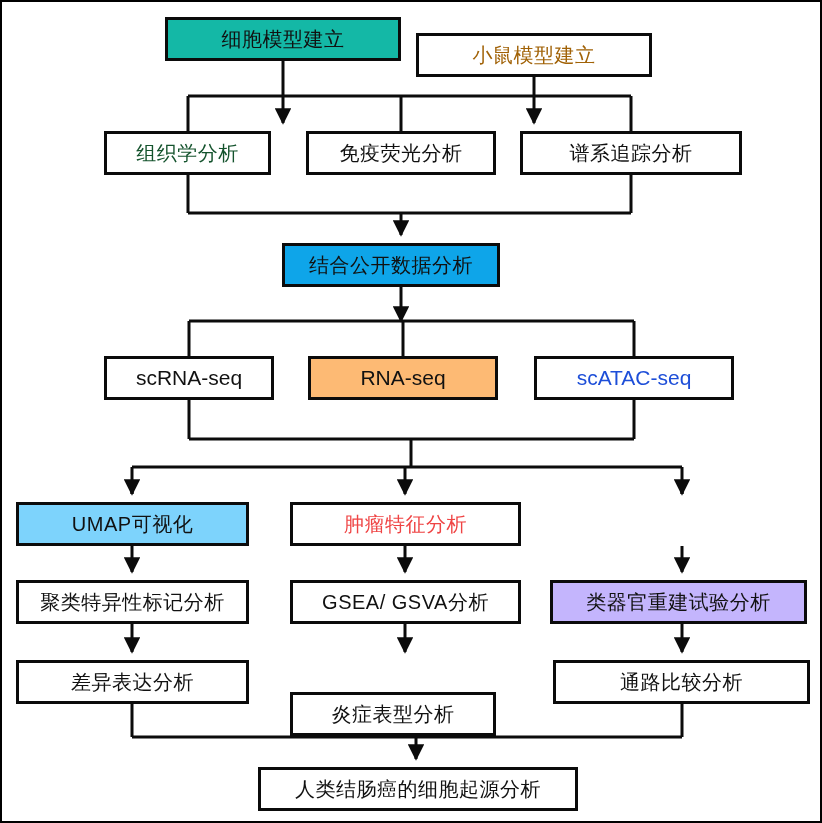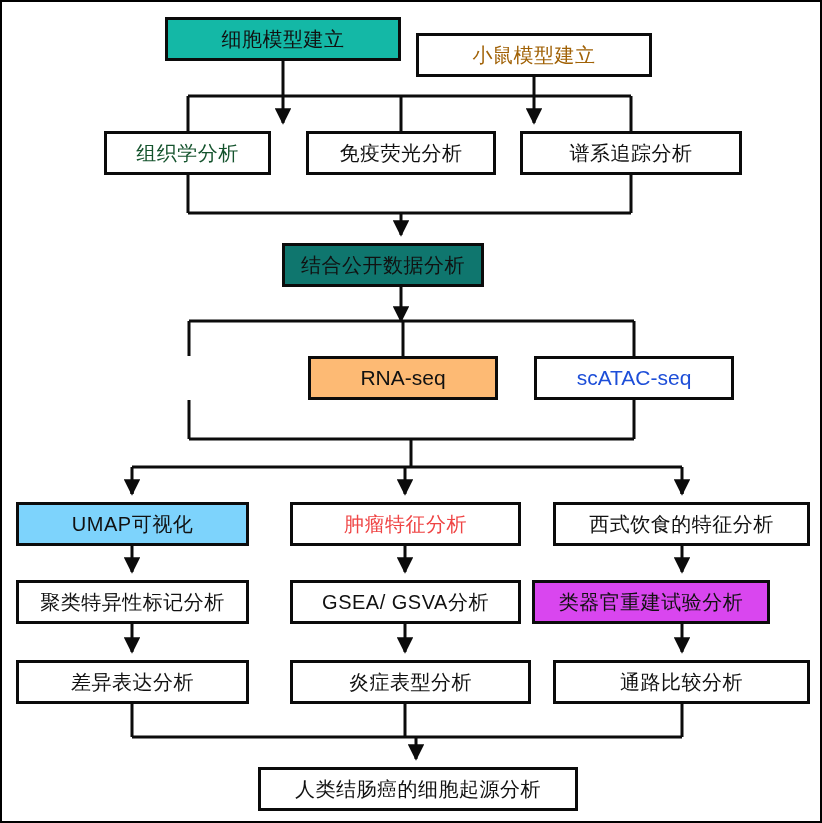--- a/index.html
+++ b/index.html
@@ -96,32 +96,32 @@
     </g>
   </svg>
 
   <div class="node" style="left: 163px; top: 15px; width: 236px; height: 44px; background: #14b8a6; border-color: rgb(11, 11, 11); color: rgb(17, 17, 17);">细胞模型建立</div>
   <div class="node" style="left: 414px; top: 31px; width: 236px; height: 44px; background: rgb(255, 255, 255); border-color: rgb(11, 11, 11); color: #a16207;">小鼠模型建立</div>
 
   <div class="node" style="left: 102px; top: 129px; width: 167px; height: 44px; background: rgb(255, 255, 255); border-color: rgb(11, 11, 11); color: #14532d;">组织学分析</div>
   <div class="node" style="left: 304px; top: 129px; width: 190px; height: 44px; background: rgb(255, 255, 255); border-color: rgb(11, 11, 11); color: rgb(17, 17, 17);">免疫荧光分析</div>
   <div class="node" style="left: 518px; top: 129px; width: 222px; height: 44px; background: rgb(255, 255, 255); border-color: rgb(11, 11, 11); color: rgb(17, 17, 17); text-align: right;">谱系追踪分析</div>
 
-  <div class="node" style="left: 280px; top: 241px; width: 202px; height: 44px; background: #0f766e; border-color: rgb(11, 11, 11); color: rgb(17, 17, 17);">结合公开数据分析</div>
+  <div class="node" style="left: 280px; top: 241px; width: 218px; height: 44px; background: #0ea5e9; border-color: rgb(11, 11, 11); color: rgb(17, 17, 17);">结合公开数据分析</div>
 
+  <div class="node latin" style="left: 102px; top: 354px; width: 170px; height: 44px; background: rgb(255, 255, 255); border-color: rgb(11, 11, 11); color: rgb(17, 17, 17);">scRNA-seq</div>
   <div class="node latin" style="left: 306px; top: 354px; width: 190px; height: 44px; background: #fdba74; border-color: rgb(11, 11, 11); color: rgb(17, 17, 17);">RNA-seq</div>
   <div class="node latin" style="left: 532px; top: 354px; width: 200px; height: 44px; background: rgb(255, 255, 255); border-color: rgb(11, 11, 11); color: #1d4ed8;">scATAC-seq</div>
 
   <div class="node" style="left: 14px; top: 500px; width: 233px; height: 44px; background: #7dd3fc; border-color: rgb(11, 11, 11); color: rgb(17, 17, 17);">UMAP可视化</div>
   <div class="node" style="left: 14px; top: 578px; width: 233px; height: 44px; background: rgb(255, 255, 255); border-color: rgb(11, 11, 11); color: rgb(17, 17, 17);">聚类特异性标记分析</div>
   <div class="node" style="left: 14px; top: 658px; width: 233px; height: 44px; background: rgb(255, 255, 255); border-color: rgb(11, 11, 11); color: rgb(17, 17, 17);">差异表达分析</div>
 
   <div class="node" style="left: 288px; top: 500px; width: 231px; height: 44px; background: rgb(255, 255, 255); border-color: rgb(11, 11, 11); color: #ef4444;">肿瘤特征分析</div>
   <div class="node" style="left: 288px; top: 578px; width: 231px; height: 44px; background: rgb(255, 255, 255); border-color: rgb(11, 11, 11); color: rgb(17, 17, 17);">GSEA/ GSVA分析</div>
-  <div class="node" style="left: 288px; top: 658px; width: 241px; height: 44px; background: rgb(255, 255, 255); border-color: rgb(11, 11, 11); color: rgb(17, 17, 17);">炎症表型分析</div>
+  <div class="node" style="left: 288px; top: 690px; width: 206px; height: 44px; background: rgb(255, 255, 255); border-color: rgb(11, 11, 11); color: rgb(17, 17, 17);">炎症表型分析</div>
 
-  <div class="node" style="left: 551px; top: 500px; width: 257px; height: 44px; background: rgb(255, 255, 255); border-color: rgb(11, 11, 11); color: rgb(17, 17, 17);">西式饮食的特征分析</div>
-  <div class="node" style="left: 530px; top: 578px; width: 238px; height: 44px; background: #d946ef; border-color: rgb(11, 11, 11); color: rgb(17, 17, 17);">类器官重建试验分析</div>
+  <div class="node" style="left: 548px; top: 578px; width: 257px; height: 44px; background: #c4b5fd; border-color: rgb(11, 11, 11); color: rgb(17, 17, 17);">类器官重建试验分析</div>
   <div class="node" style="left: 551px; top: 658px; width: 257px; height: 44px; background: rgb(255, 255, 255); border-color: rgb(11, 11, 11); color: rgb(17, 17, 17);">通路比较分析</div>
 
   <div class="node" style="left: 256px; top: 765px; width: 320px; height: 44px; background: rgb(255, 255, 255); border-color: rgb(11, 11, 11); color: rgb(17, 17, 17);">人类结肠癌的细胞起源分析</div>
 
 </div>
 
 </body></html>

